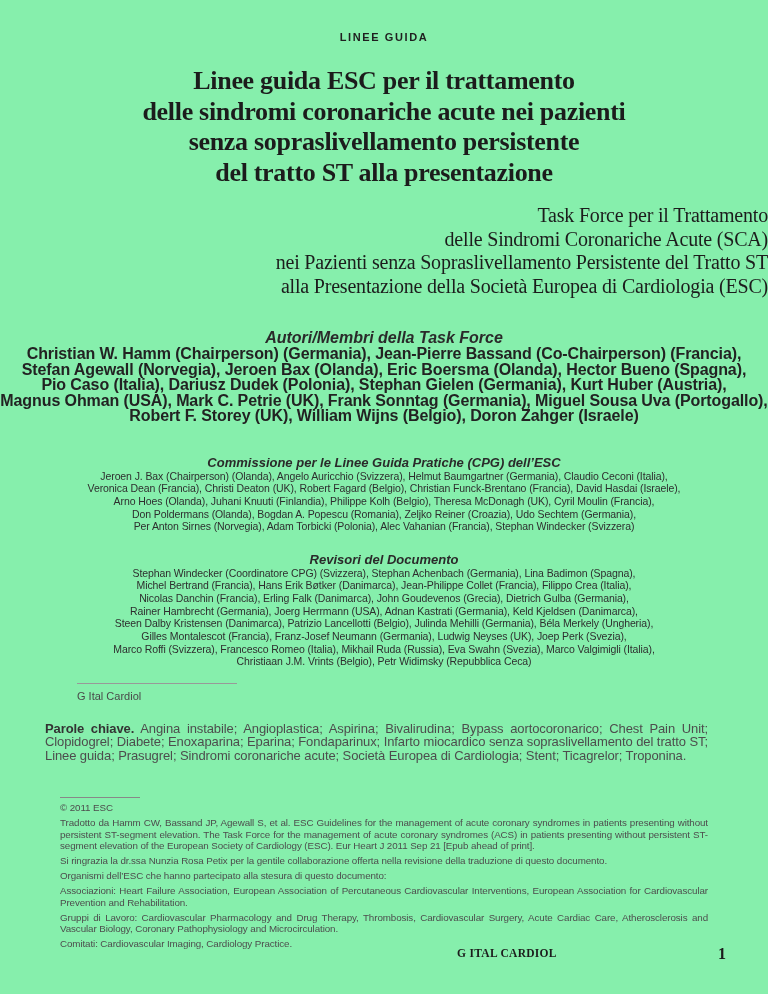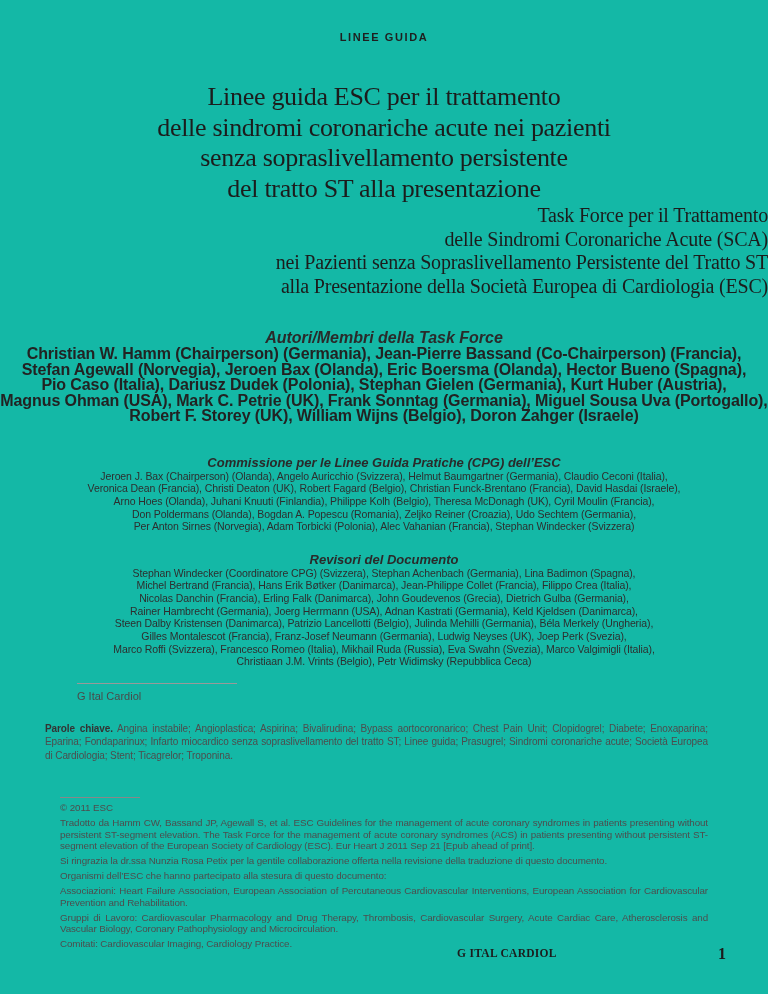--- a/index.html
+++ b/index.html
@@ -1,37 +1,37 @@
 <!DOCTYPE html>
 <html><head>
 <meta charset="utf-8">
 <style>
   html,body{margin:0;padding:0;background:#e8e8e8;}
   .page{
     position:relative;
     width:768px;height:994px;
     margin:0 auto;
-    background:#14b8a6;
+    background:#86efac;
     font-family:"Liberation Sans",sans-serif;
     color:#2e2e2e;
     overflow:hidden;
   }
   .kicker{
     position:absolute;top:31px;left:0;right:0;
     text-align:center;
     font-size:11px;font-weight:bold;letter-spacing:1.6px;
     color:#1f1f1f;
   }
   .title{
     position:absolute;top:66px;left:0;right:0;
     text-align:center;
     font-family:"Liberation Serif",serif;
-    font-weight:normal;
+    font-weight:bold;
     font-size:26px;line-height:30.5px;letter-spacing:-0.3px;
-    color:#1c1c1c;margin:16px;
+    color:#1c1c1c;margin:0;
   }
   .subtitle{
     position:absolute;top:204px;left:0;right:0;
     text-align:right;
     font-family:"Liberation Serif",serif;
     font-weight:normal;
     font-size:20px;line-height:23.5px;letter-spacing:-0.2px;
     color:#1c1c1c;margin:0;
   }
   .title .ln,.subtitle .ln{display:block;white-space:nowrap;}
@@ -50,21 +50,21 @@
   .commission .sec-heading,.reviewers .sec-heading{font-size:13px;line-height:13.5px;margin-top:12px;}
   .commission .ln,.reviewers .ln{
     display:block;font-size:10.5px;line-height:12.7px;
     color:#2e2e2e;letter-spacing:-0.1px;white-space:nowrap;
   }
   .journal-ref{position:absolute;top:683px;left:77px;}
   .jr-rule{width:160px;height:0;border-top:1.5px solid #999;margin-bottom:6px;}
   .jr-text{font-size:11px;color:#4a4a4a;}
   .keywords{
     position:absolute;top:722px;left:45px;width:663px;
-    font-size:10px;line-height:13.4px;letter-spacing:-0.1px;
+    font-size:13px;line-height:13.4px;letter-spacing:-0.1px;
     text-align:justify;color:#4d4d4d;margin:0;
   }
   .keywords .kw-label{font-weight:bold;color:#333;}
   .footnotes{
     position:absolute;top:797px;left:60px;width:648px;
     font-size:9.8px;line-height:11.5px;letter-spacing:-0.1px;
     color:#4d4d4d;
   }
   .fn-rule{width:80px;height:0;border-top:1.5px solid #888;margin-bottom:4px;}
   .footnotes p{margin:0 0 3.5px 0;text-align:justify;}

